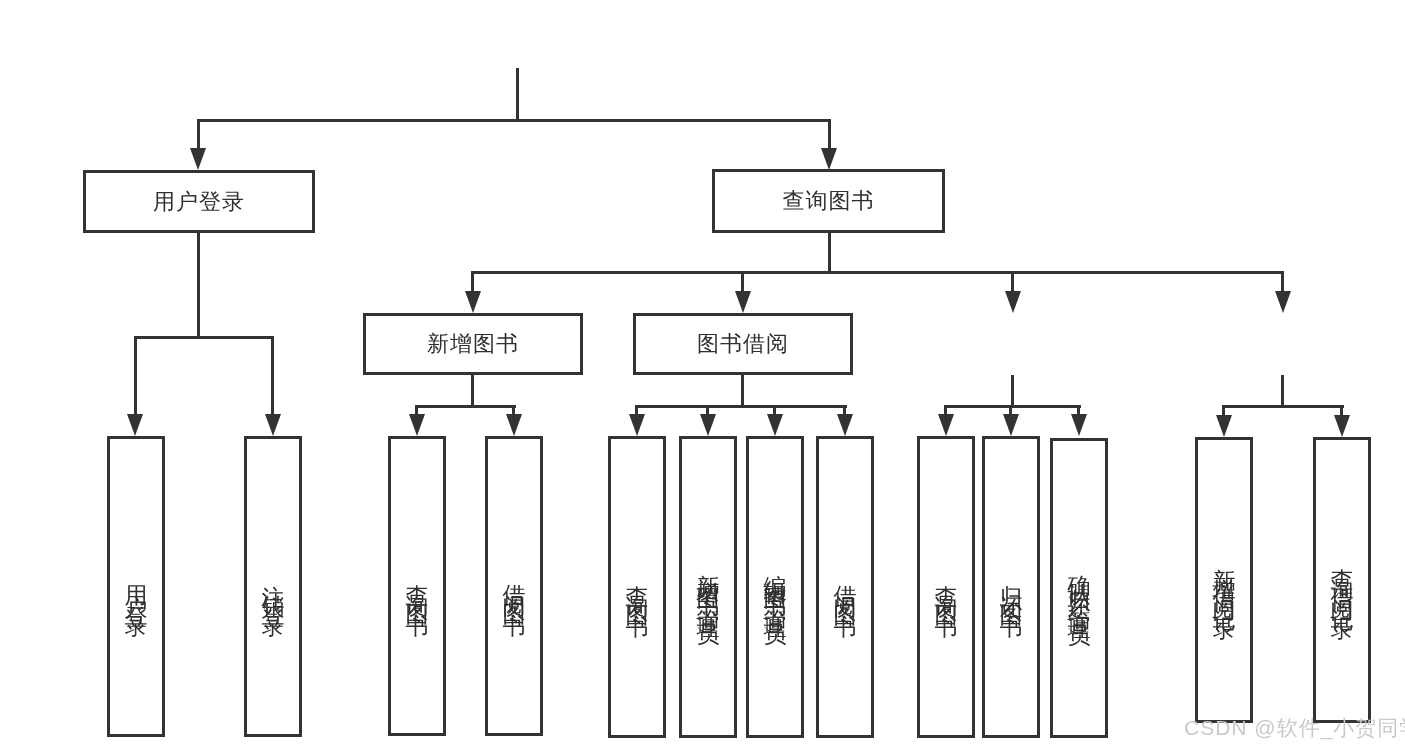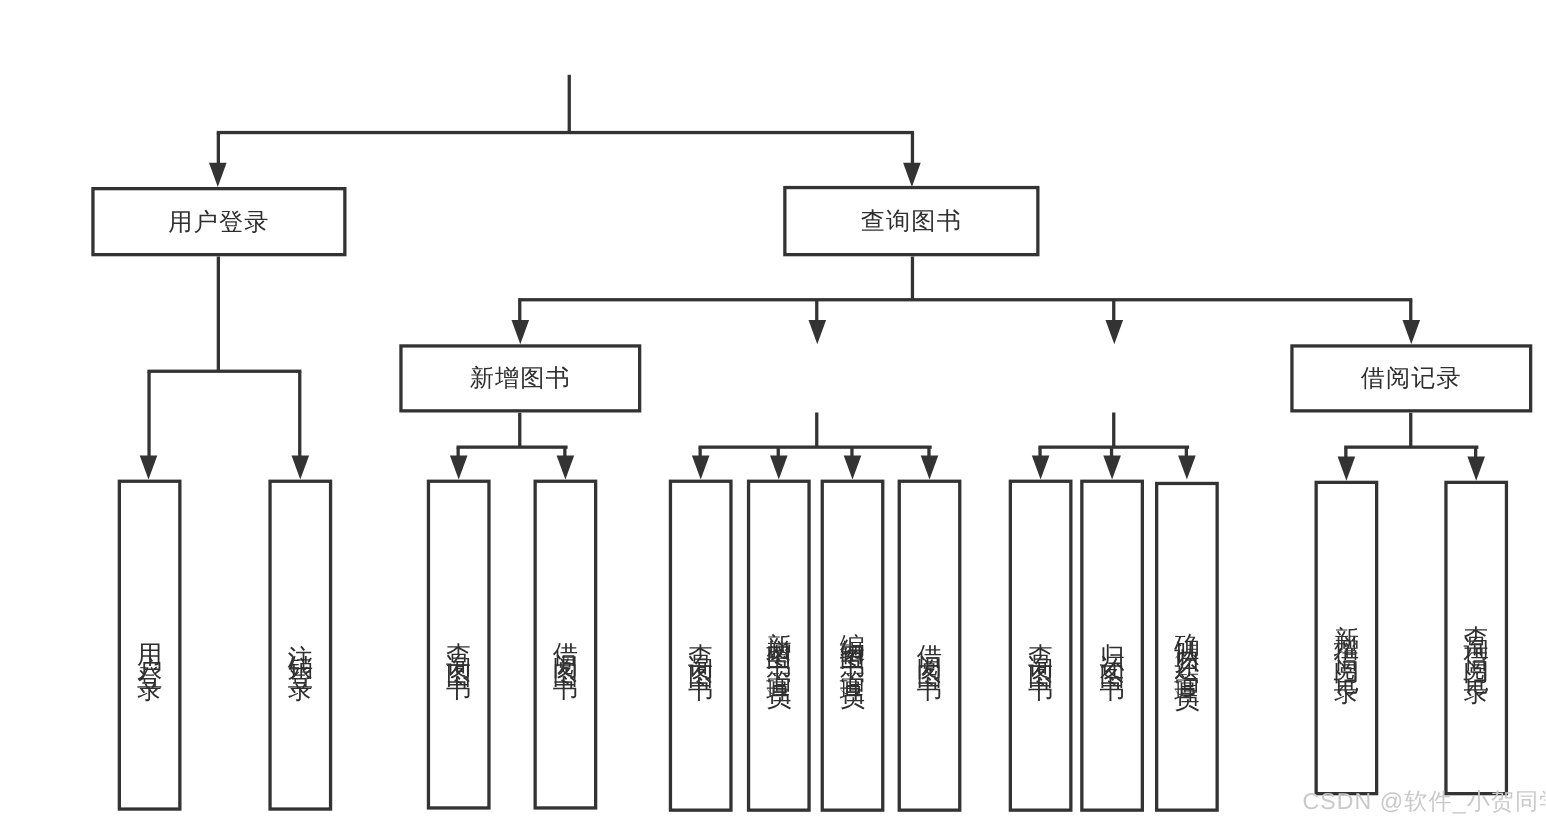--- a/index.html
+++ b/index.html
@@ -101,22 +101,22 @@
   <div class="hnode" style="left:83px;top:170px;width:232px;height:63px">
     <span>用户登录</span>
   </div>
   <div class="hnode" style="left:712px;top:169px;width:233px;height:64px">
     <span>查询图书</span>
   </div>
 
   <div class="hnode" style="left:363px;top:313px;width:220px;height:62px">
     <span>新增图书</span>
   </div>
-  <div class="hnode" style="left:1173px;top:313px;width:220px;height:62px">
-    <span>借阅记录</span>
+  <div class="hnode" style="left:633px;top:313px;width:220px;height:62px">
+    <span>图书借阅</span>
   </div>
 
   <div class="vnode" style="left:107px;top:436px;height:301px">
     <span class="vtext">用户登录</span>
   </div>
   <div class="vnode" style="left:244px;top:436px;height:301px">
     <span class="vtext">注销登录</span>
   </div>
 
   <div class="vnode" style="left:388px;top:436px;height:300px">

